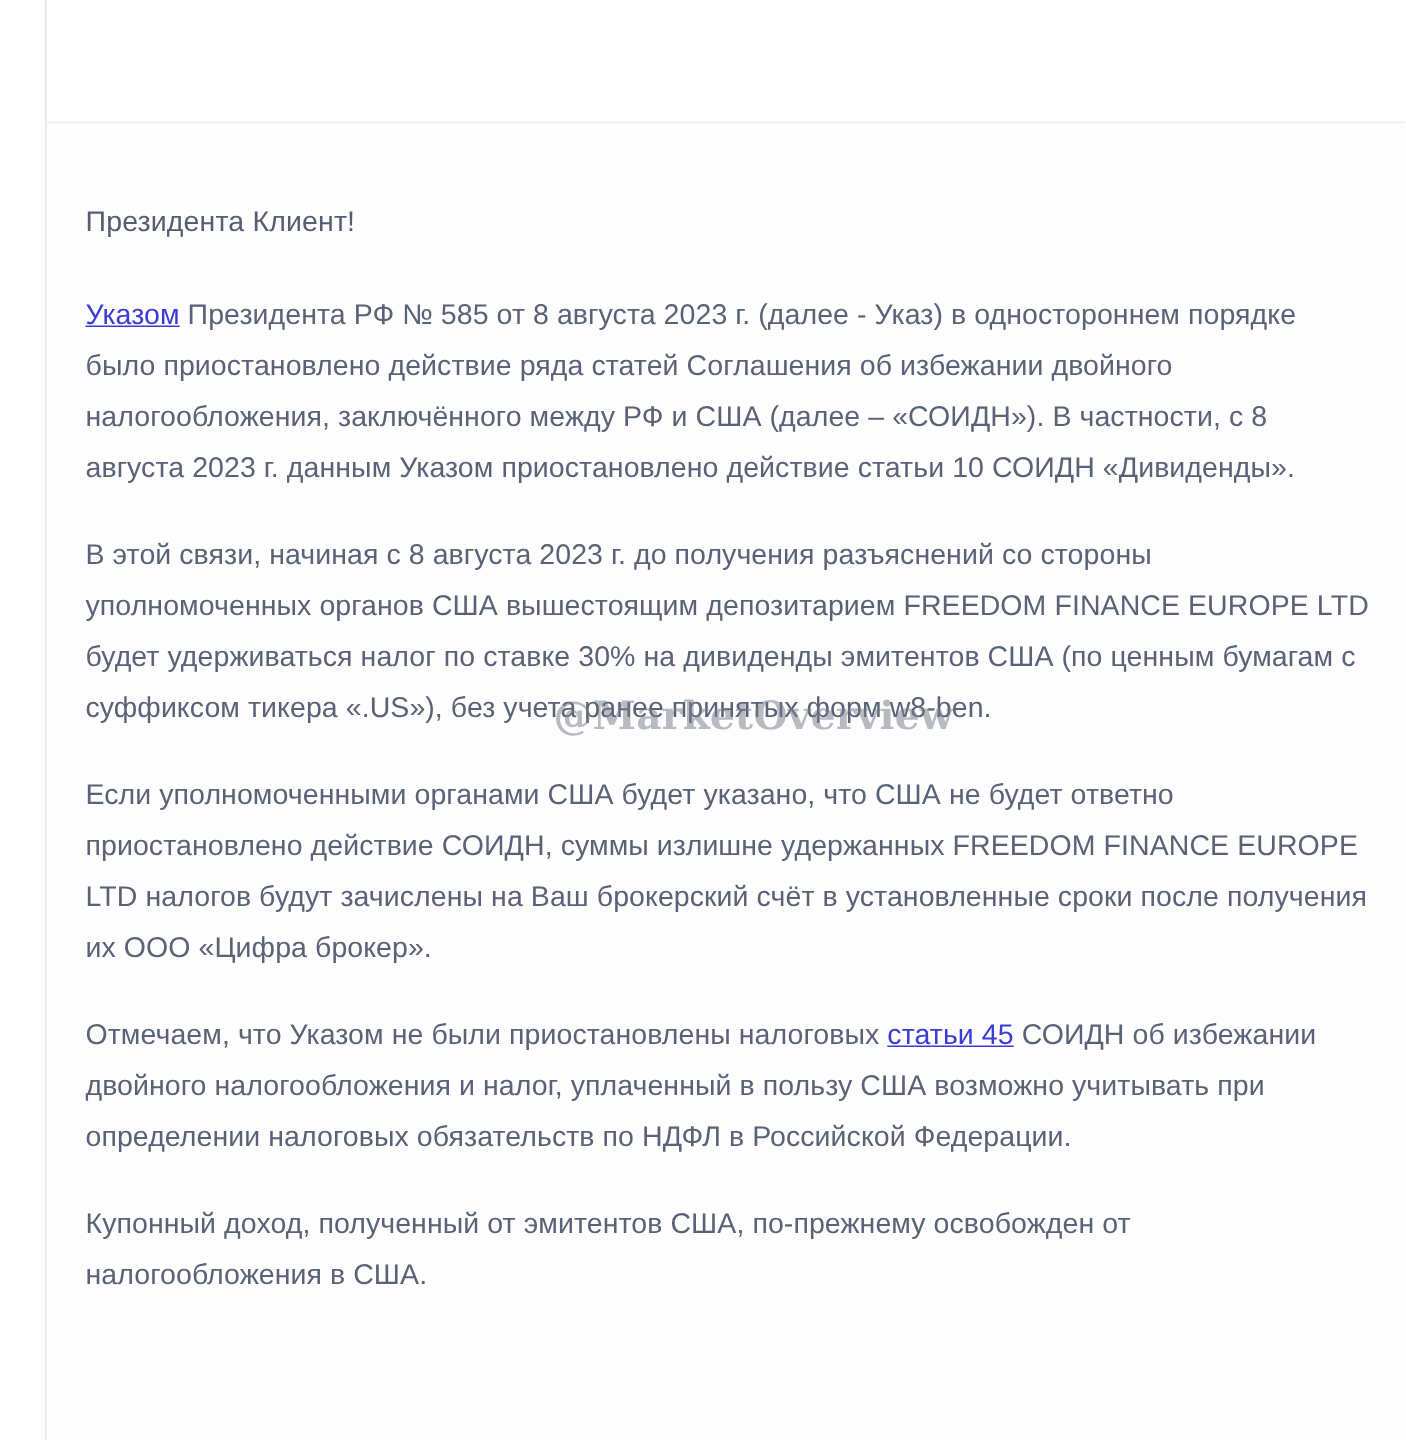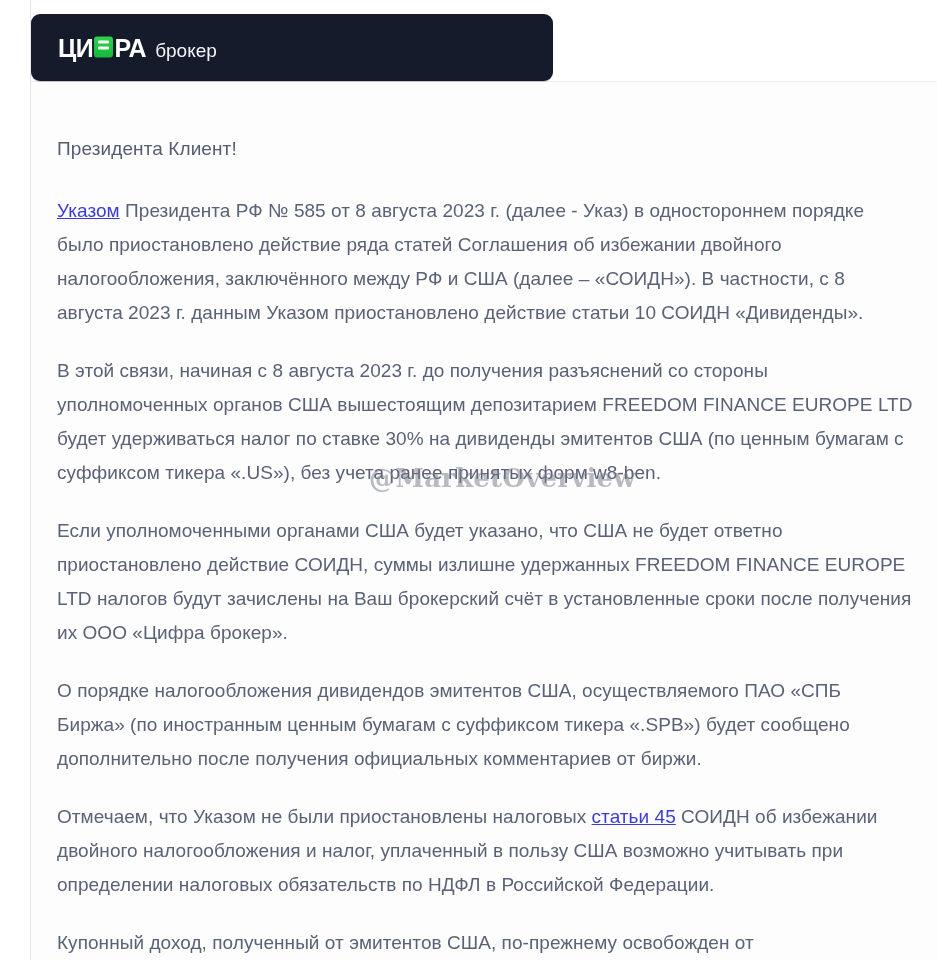--- a/index.html
+++ b/index.html
@@ -183,44 +183,33 @@
 </style>
 </head>
 <body>
 
 <div class="email-frame">
 
   <div class="body-backdrop"></div>
   <div class="left-rail"></div>
   <div class="header-divider"></div>
 
-  <div class="brand-header">
-    <div class="brand-logo">
-      <span class="brand-word">
-        <span class="lt">ЦИ</span>
-        <span class="brand-f"></span>
-        <span class="lt">РА</span>
-      </span>
-      <span class="brand-sub">брокер</span>
-    </div>
+
+  <div class="message">
+
+    <p class="greeting">Президента Клиент!</p>
+
+    <p class="para"><a class="doclink" href="#">Указом</a><span> Президента РФ № 585 от 8 августа 2023 г. (далее - Указ) в одностороннем порядке было приостановлено действие ряда статей Соглашения об избежании двойного налогообложения, заключённого между РФ и США (далее – «СОИДН»). В частности, с 8 августа 2023 г. данным Указом приостановлено действие статьи 10 СОИДН «Дивиденды».</span></p>
+
+    <p class="para">В этой связи, начиная с 8 августа 2023 г. до получения разъяснений со стороны уполномоченных органов США вышестоящим депозитарием FREEDOM FINANCE EUROPE LTD будет удерживаться налог по ставке 30% на дивиденды эмитентов США (по ценным бумагам с суффиксом тикера «.US»), без учета ранее принятых форм w8-ben.</p>
+
+    <p class="para">Если уполномоченными органами США будет указано, что США не будет ответно приостановлено действие СОИДН, суммы излишне удержанных FREEDOM FINANCE EUROPE LTD налогов будут зачислены на Ваш брокерский счёт в установленные сроки после получения их ООО «Цифра брокер».</p>
+
+
+    <p class="para"><span>Отмечаем, что Указом не были приостановлены налоговых </span><a class="doclink" href="#">статьи 45</a><span> СОИДН об избежании двойного налогообложения и налог, уплаченный в пользу США возможно учитывать при определении налоговых обязательств по НДФЛ в Российской Федерации.</span></p>
+
+    <p class="para">Купонный доход, полученный от эмитентов США, по-прежнему освобожден от налогообложения в США.</p>
+
   </div>
 
-  <div class="message">
-
-    <p class="greeting">Президента Клиент!</p>
-
-    <p class="para"><a class="doclink" href="#">Указом</a><span> Президента РФ № 585 от 8 августа 2023 г. (далее - Указ) в одностороннем порядке было приостановлено действие ряда статей Соглашения об избежании двойного налогообложения, заключённого между РФ и США (далее – «СОИДН»). В частности, с 8 августа 2023 г. данным Указом приостановлено действие статьи 10 СОИДН «Дивиденды».</span></p>
-
-    <p class="para">В этой связи, начиная с 8 августа 2023 г. до получения разъяснений со стороны уполномоченных органов США вышестоящим депозитарием FREEDOM FINANCE EUROPE LTD будет удерживаться налог по ставке 30% на дивиденды эмитентов США (по ценным бумагам с суффиксом тикера «.US»), без учета ранее принятых форм w8-ben.</p>
-
-    <p class="para">Если уполномоченными органами США будет указано, что США не будет ответно приостановлено действие СОИДН, суммы излишне удержанных FREEDOM FINANCE EUROPE LTD налогов будут зачислены на Ваш брокерский счёт в установленные сроки после получения их ООО «Цифра брокер».</p>
-
-    <p class="para">О порядке налогообложения дивидендов эмитентов США, осуществляемого ПАО «СПБ Биржа» (по иностранным ценным бумагам с суффиксом тикера «.SPB») будет сообщено дополнительно после получения официальных комментариев от биржи.</p>
-
-    <p class="para"><span>Отмечаем, что Указом не были приостановлены налоговых </span><a class="doclink" href="#">статьи 45</a><span> СОИДН об избежании двойного налогообложения и налог, уплаченный в пользу США возможно учитывать при определении налоговых обязательств по НДФЛ в Российской Федерации.</span></p>
-
-    <p class="para">Купонный доход, полученный от эмитентов США, по-прежнему освобожден от налогообложения в США.</p>
-
-  </div>
-
   <div class="watermark">@MarketOverview</div>
 
 </div>
 
 </body></html>

